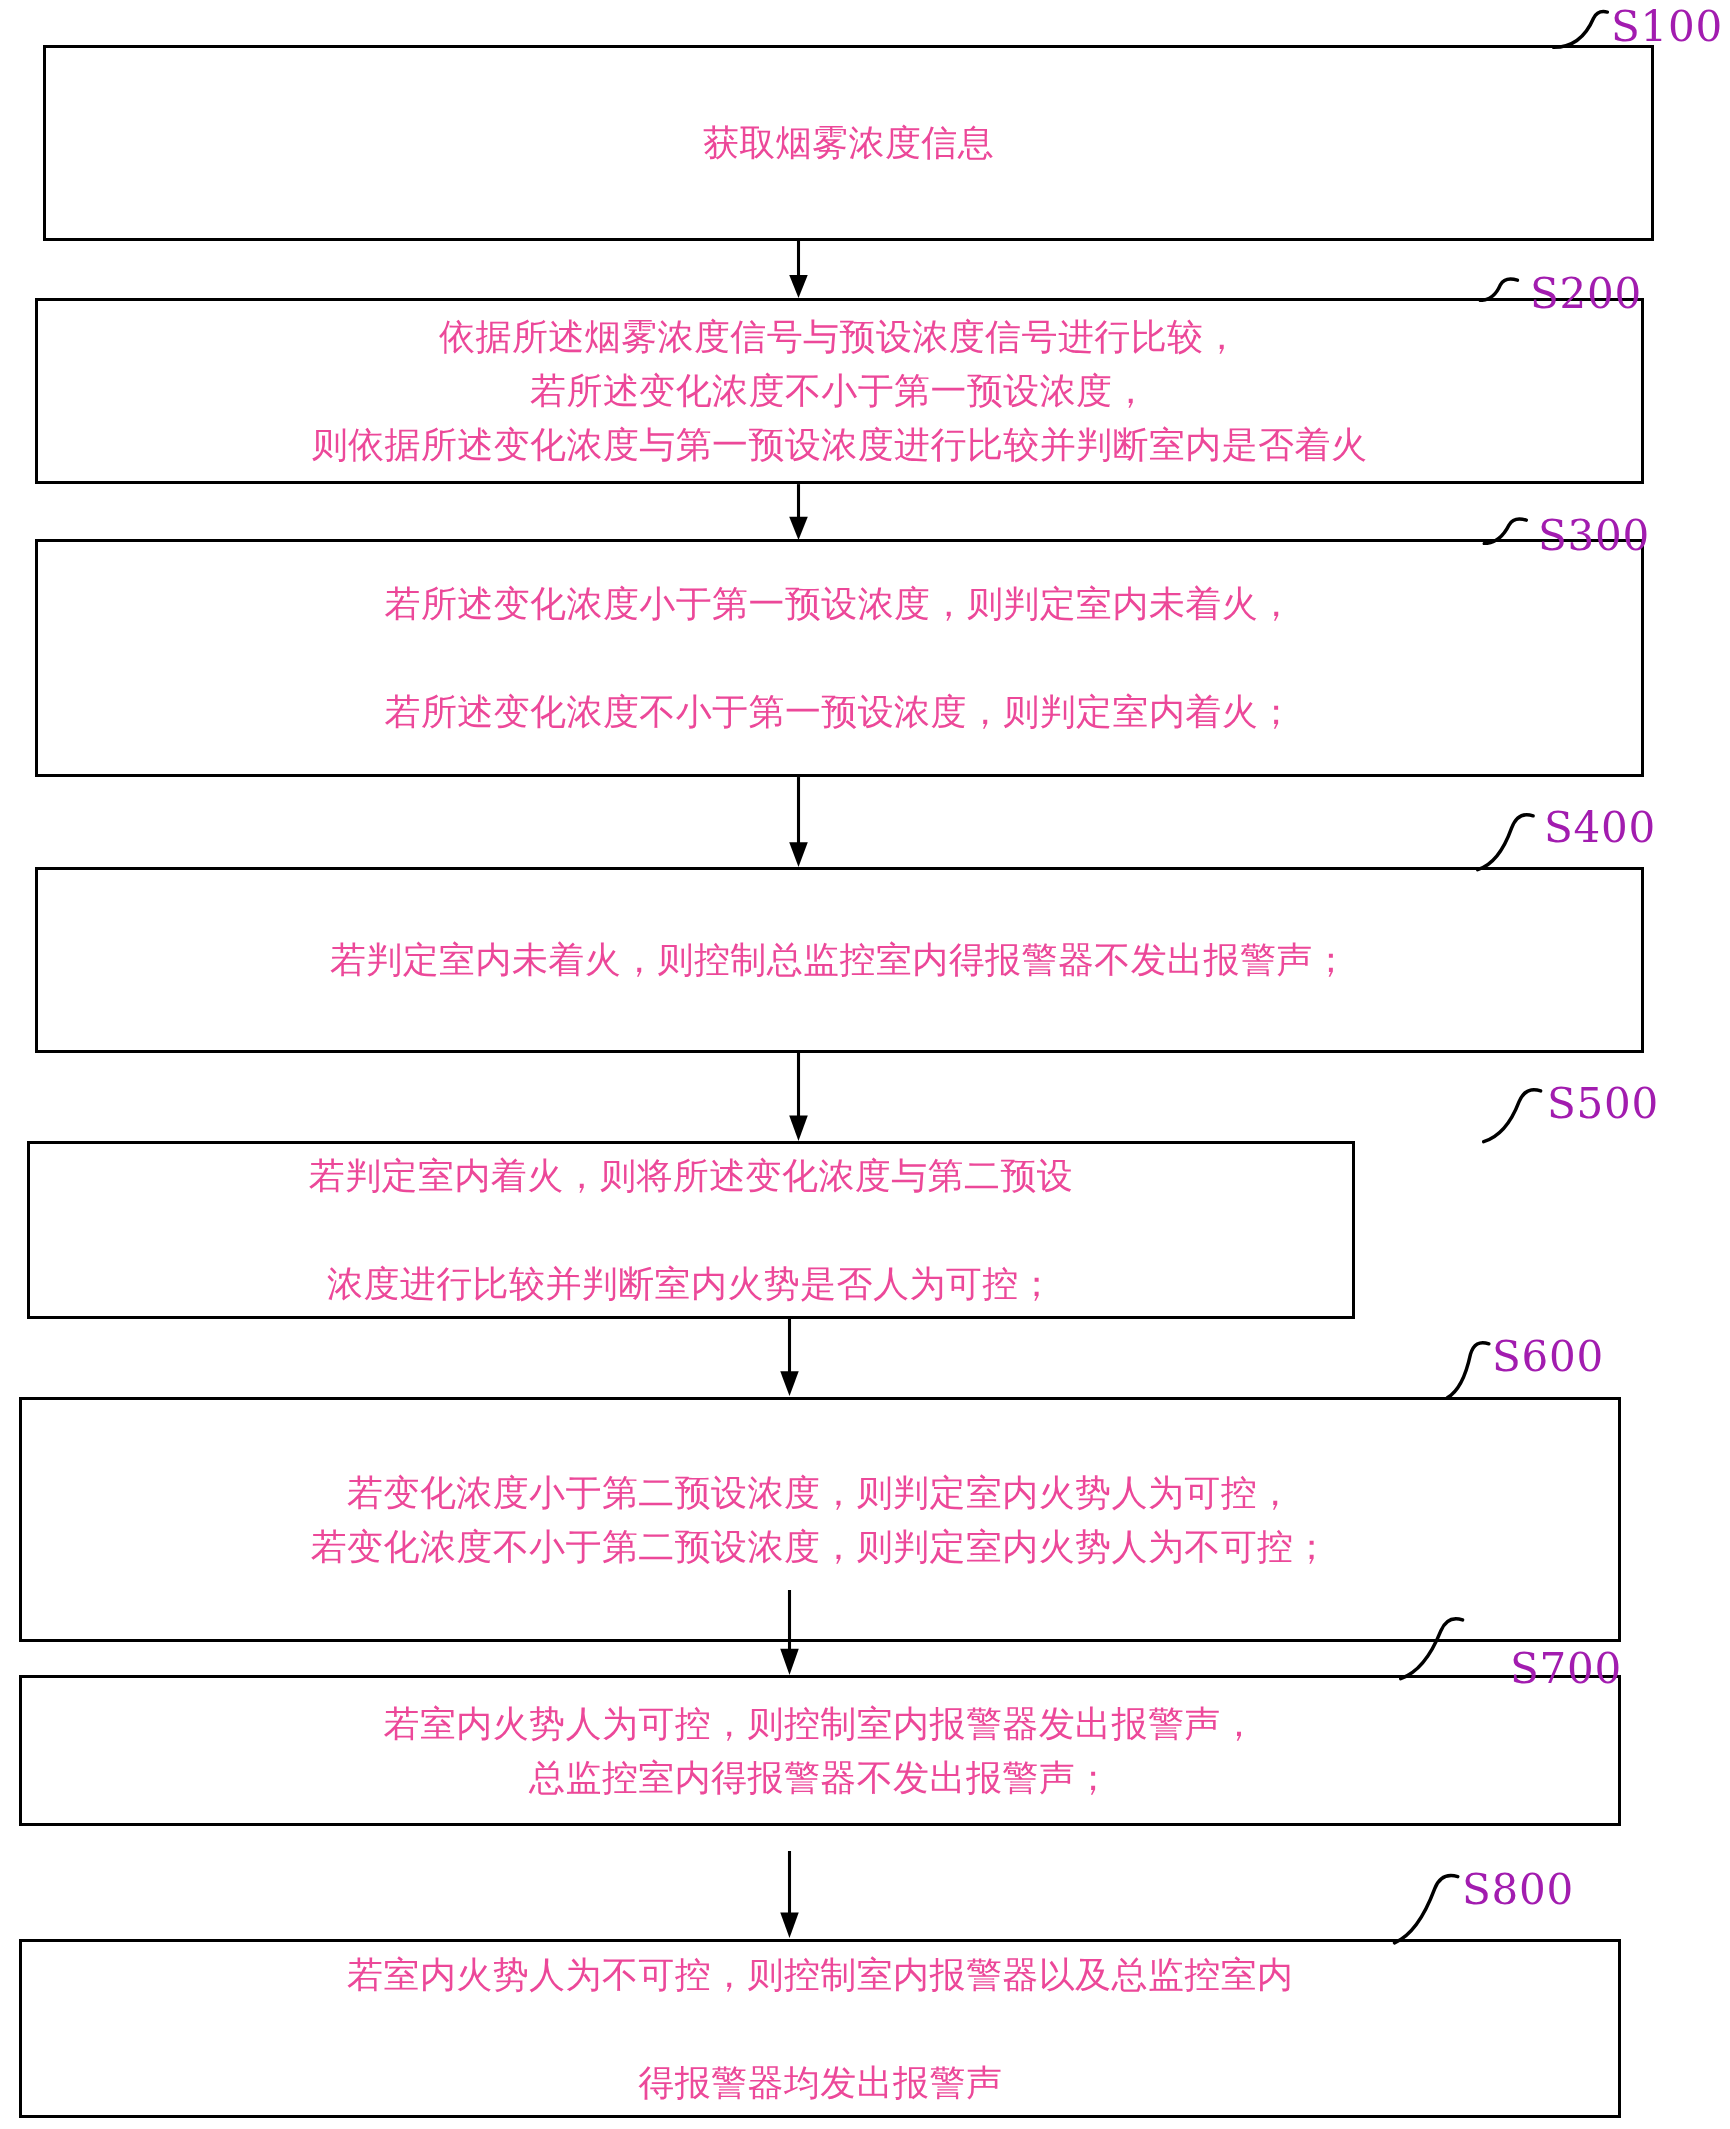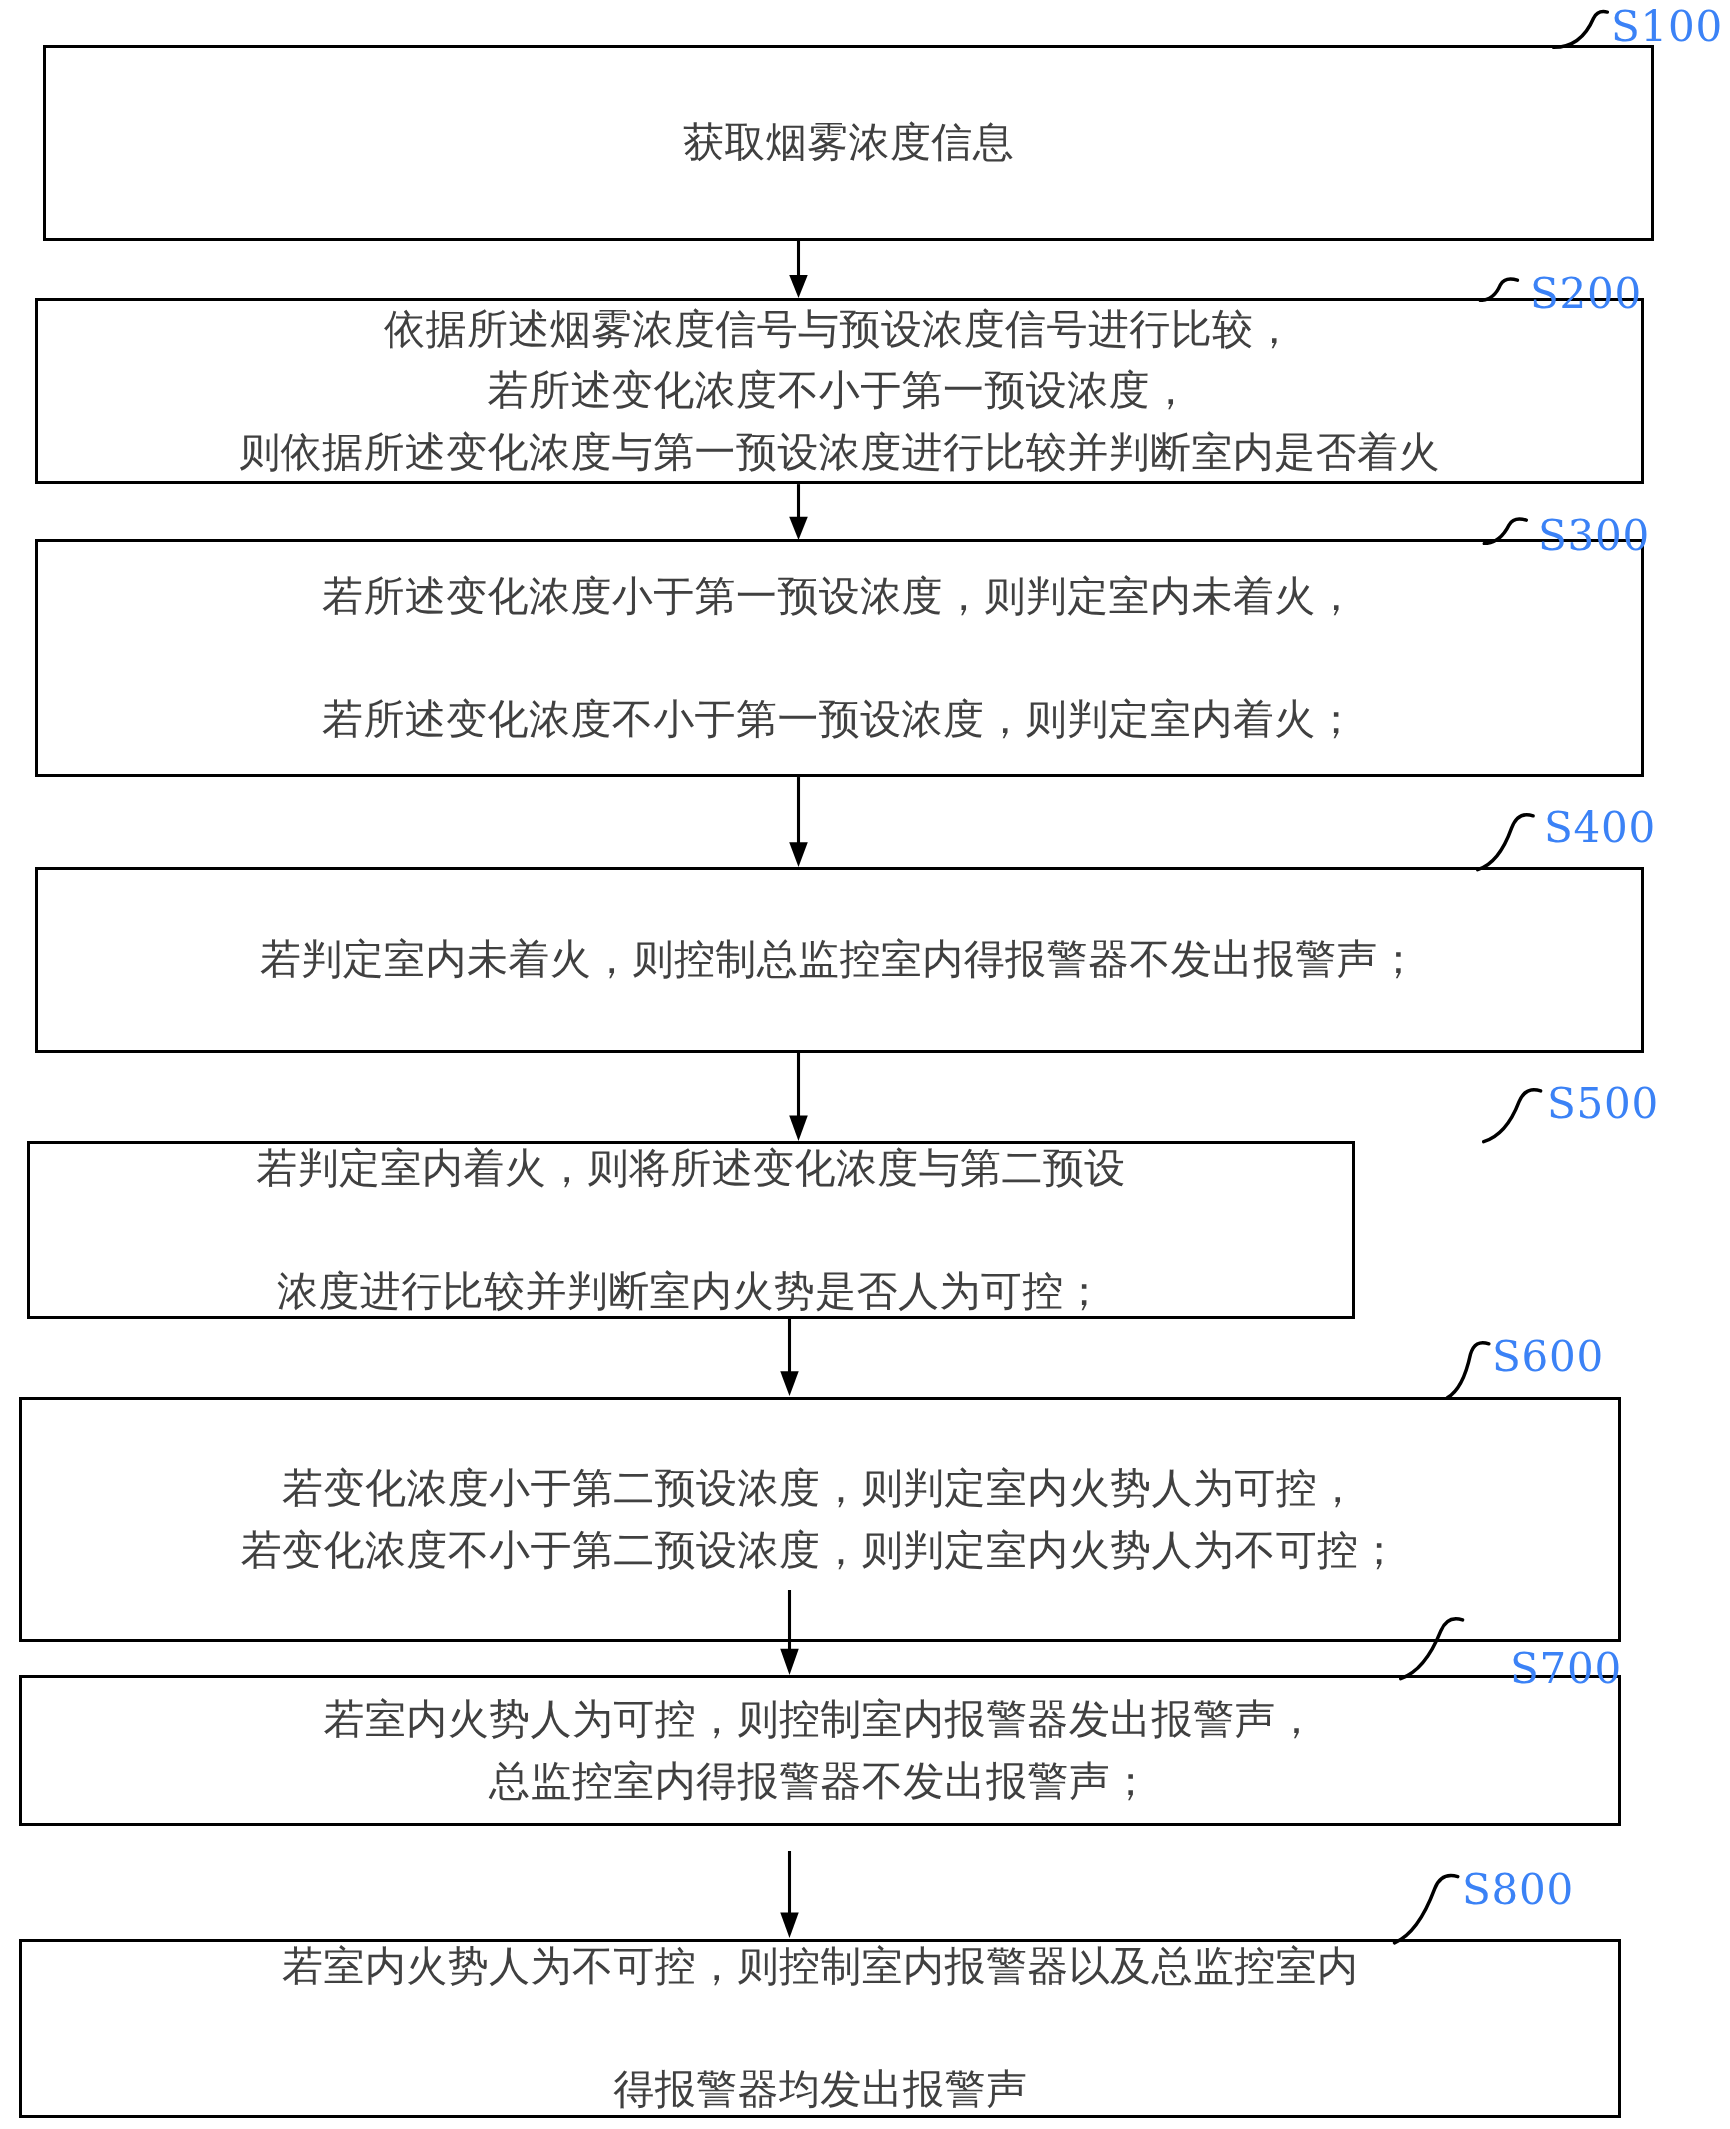--- a/index.html
+++ b/index.html
@@ -24,33 +24,33 @@
     box-sizing: border-box;
     border: 3.1px solid #000000;
     background: #ffffff;
     display: flex;
     flex-direction: column;
     align-items: center;
     justify-content: center;
   }
   .node-text {
     font-family: "DejaVu Serif", "Liberation Serif", serif;
-    font-size: 41px;
+    font-size: 36px;
     line-height: 1.50;
-    color: #404040;
+    color: #ec4899;
     text-align: center;
     white-space: pre;
     letter-spacing: 0.4px;
   }
   
   .step-label {
     position: absolute;
     font-family: "DejaVu Serif", "Liberation Serif", serif;
     font-size: 42px;
-    color: #3b82f6;
+    color: #a21caf;
     letter-spacing: 0.8px;
     white-space: nowrap;
   }
   
   .leader {
     position: absolute;
     pointer-events: none;
   }
   
   .connector {

